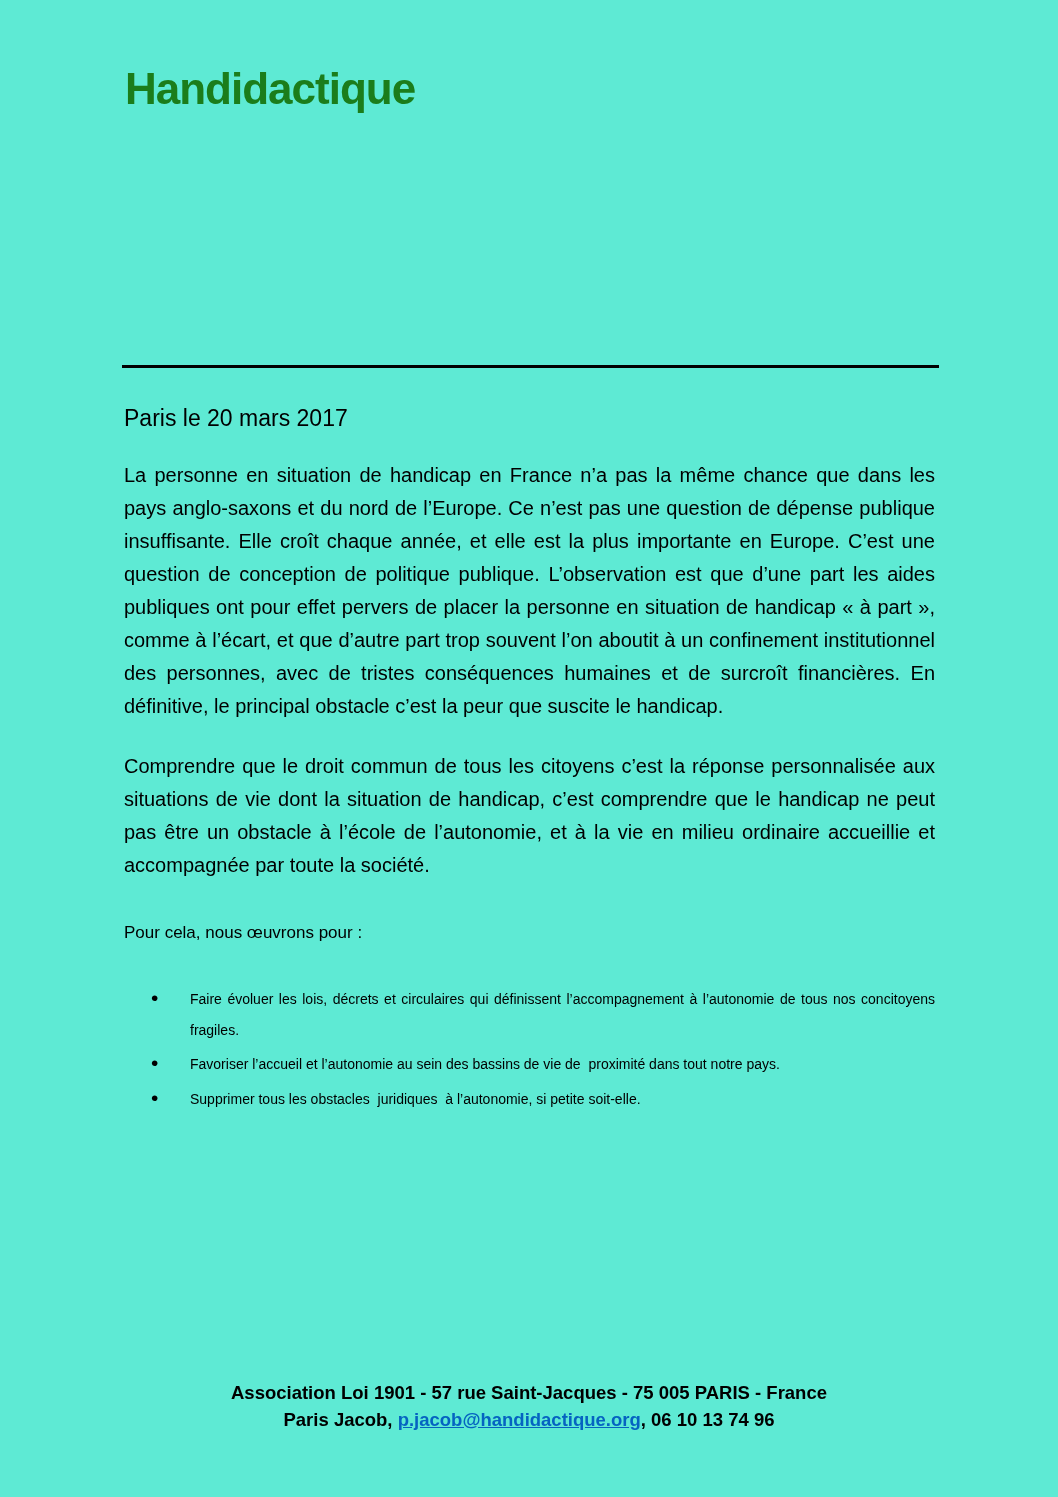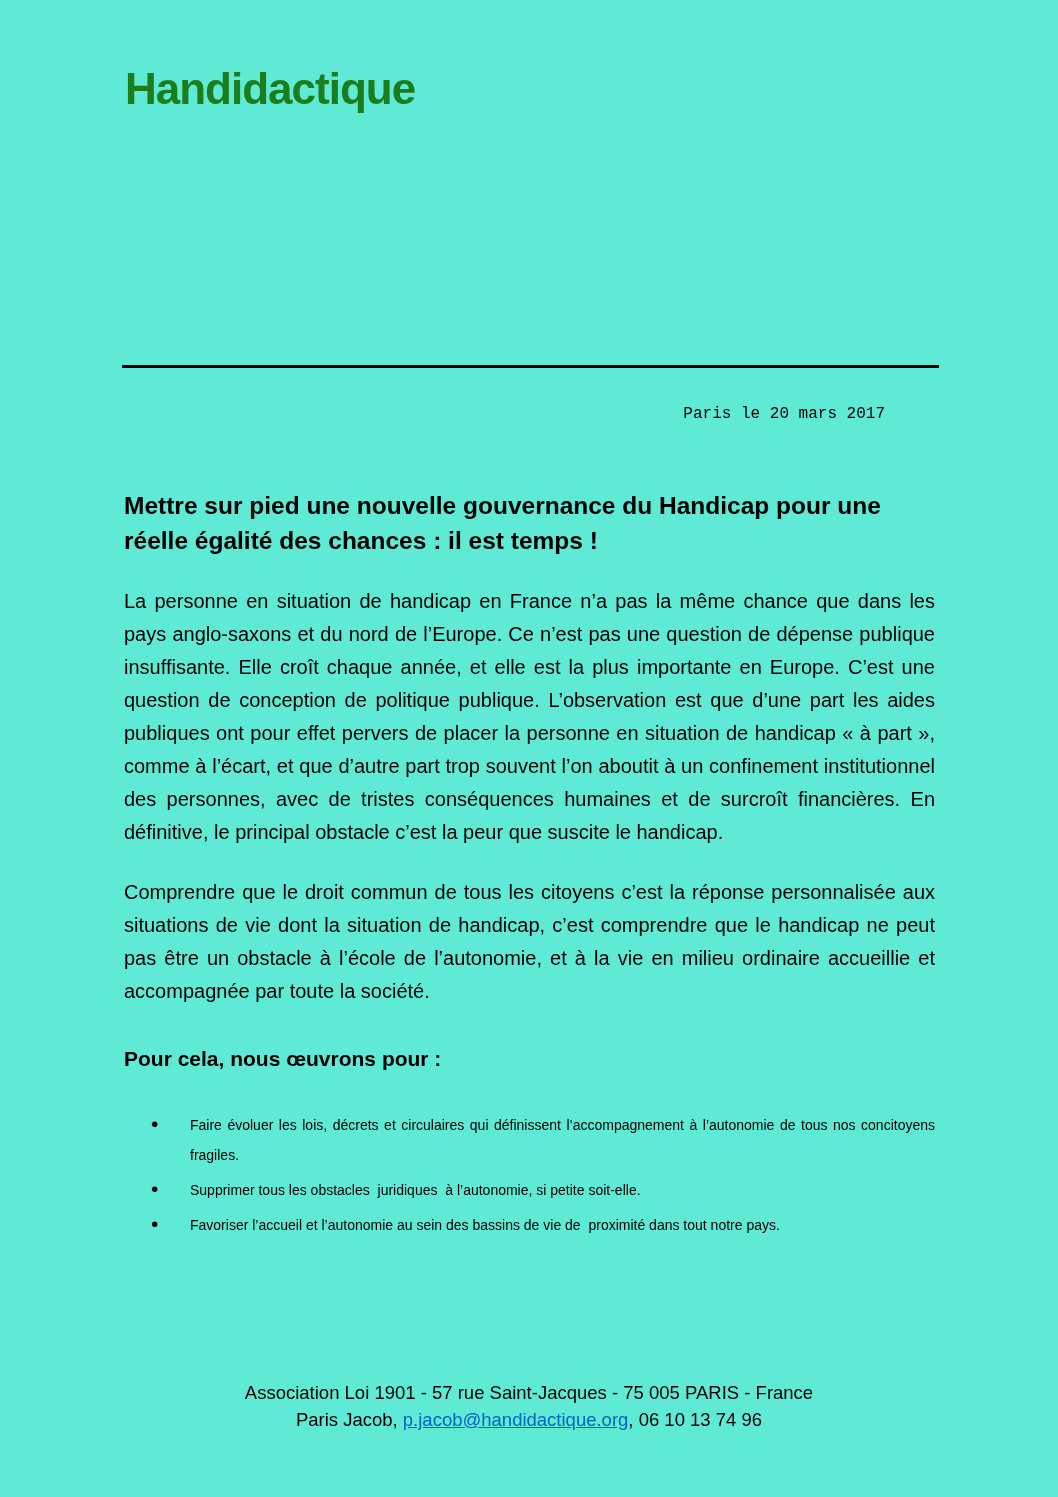--- a/index.html
+++ b/index.html
@@ -31,42 +31,41 @@
   }
   .header-divider {
     border: none;
     border-top: 3px solid #000000;
     margin: 250px 0 0 -2px;
     width: 817px;
   }
   .date-line {
     margin-top: 37px;
     padding-right: 50px;
-    text-align: right;
-    font-size: 16px;
+    text-align: left;
+    font-size: 23px;
     line-height: 1.2;
-    font-family: Liberation Mono, monospace;
   }
   .letter-heading {
     margin: 64px 0 0 0;
     font-size: 24.5px;
     font-weight: bold;
     line-height: 35px;
   }
   .body-paragraph {
     margin: 27px 0 0 0;
     font-size: 20px;
     line-height: 33px;
     text-align: justify;
     white-space: pre-wrap;
   }
   .list-intro {
     margin: 36px 0 0 0;
-    font-size: 21px;
-    font-weight: bold;
+    font-size: 17px;
+    font-weight: normal;
     line-height: 30px;
   }
   ul.goals-list {
     list-style: none;
     margin: 36px 0 0 0;
     padding: 0;
   }
   ul.goals-list li {
     position: relative;
     padding-left: 66px;
@@ -83,53 +82,52 @@
     top: -1px;
     font-size: 21px;
   }
   .page-footer {
     position: absolute;
     left: 0;
     top: 1379px;
     width: 100%;
     text-align: center;
     font-size: 18.5px;
-    font-weight: normal;
+    font-weight: bold;
     line-height: 27px;
   }
   .email-link {
     color: #0563c1;
     text-decoration: underline;
     cursor: pointer;
   }
 </style>
 </head>
 <body>
 
 <div class="page">
   <div class="content">
 
     <h1 class="brand-logo">Handidactique</h1>
 
     <hr class="header-divider">
 
     <div class="date-line">Paris le 20 mars 2017</div>
 
-    <h2 class="letter-heading">Mettre sur pied une nouvelle gouvernance du Handicap pour une réelle égalité des chances : il est temps !</h2>
 
     <p class="body-paragraph">La personne en situation de handicap en France n’a pas la même chance que dans les pays anglo-saxons et du nord de l’Europe. Ce n’est pas une question de dépense publique insuffisante. Elle croît chaque année, et elle est la plus importante en Europe. C’est une question de conception de politique publique. L’observation est que d’une part les aides publiques ont pour effet pervers de placer la personne en situation de handicap « à part », comme à l’écart, et que d’autre part trop souvent l’on aboutit à un confinement institutionnel des personnes, avec de tristes conséquences humaines et de surcroît financières. En définitive, le principal obstacle c’est la peur que suscite le handicap.</p>
 
     <p class="body-paragraph">Comprendre que le droit commun de tous les citoyens c’est la réponse personnalisée aux situations de vie dont la situation de handicap, c’est comprendre que le handicap ne peut pas être un obstacle à l’école de l’autonomie, et à la vie en milieu ordinaire accueillie et accompagnée par toute la société.</p>
 
     <p class="list-intro">Pour cela, nous œuvrons pour :</p>
 
     <ul class="goals-list">
       <li>Faire évoluer les lois, décrets et circulaires qui définissent l’accompagnement à l’autonomie de tous nos concitoyens  fragiles.</li>
+      <li>Favoriser l’accueil et l’autonomie au sein des bassins de vie de  proximité dans tout notre pays.</li>
       <li>Supprimer tous les obstacles  juridiques  à l’autonomie, si petite soit-elle.</li>
-      <li>Favoriser l’accueil et l’autonomie au sein des bassins de vie de  proximité dans tout notre pays.</li>
     </ul>
 
   </div>
 
   <div class="page-footer">
     <div>Association Loi 1901 - 57 rue Saint-Jacques - 75 005 PARIS - France</div>
     <div>
       <span>Paris Jacob, </span><a class="email-link">p.jacob@handidactique.org</a><span>, 06 10 13 74 96</span>
     </div>
   </div>

